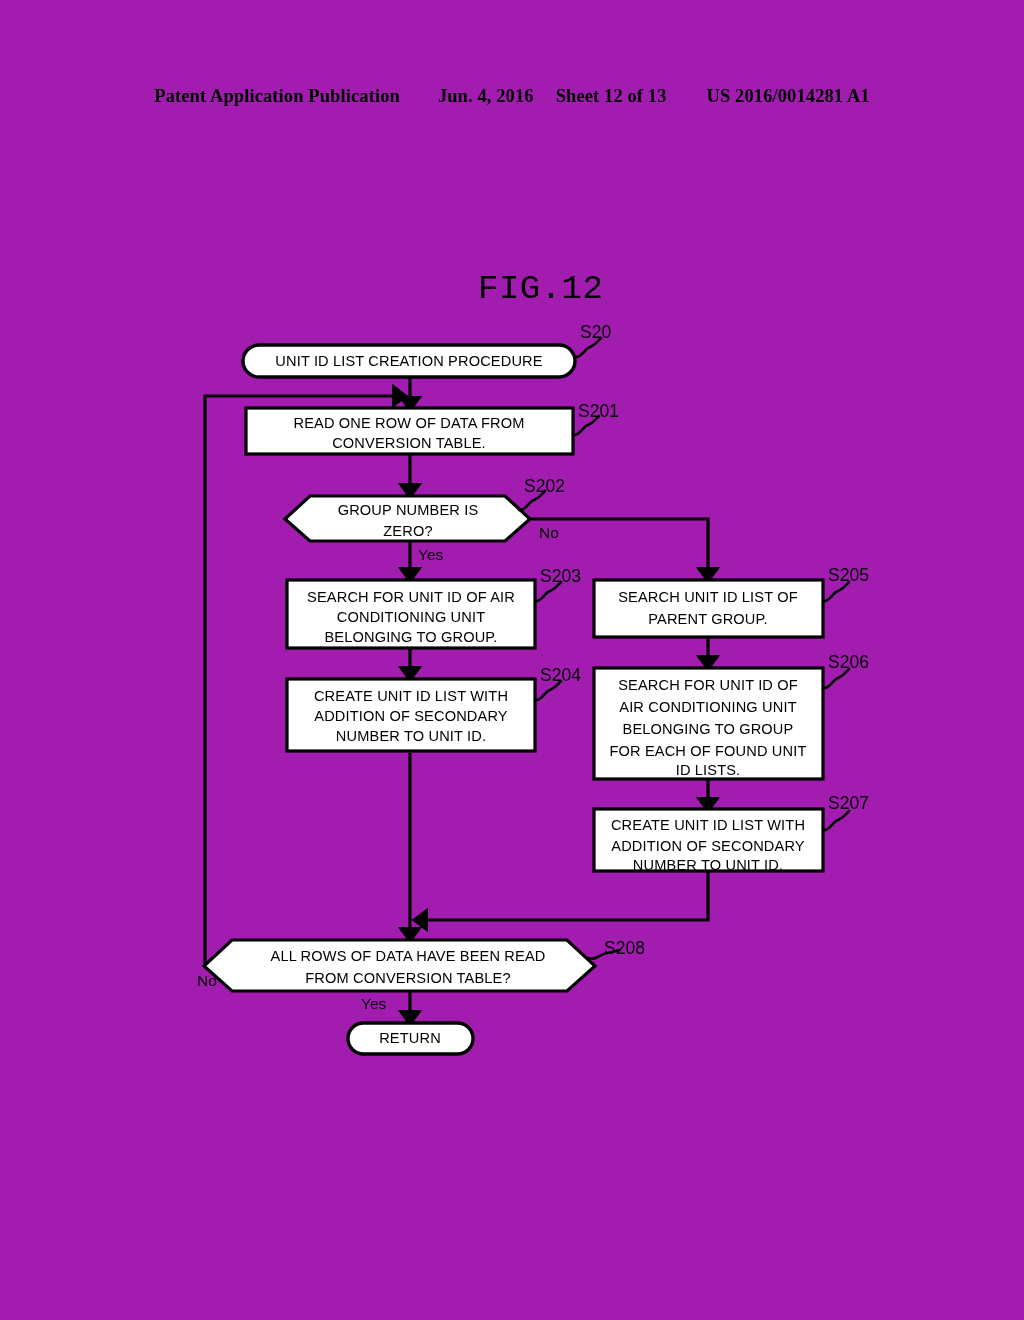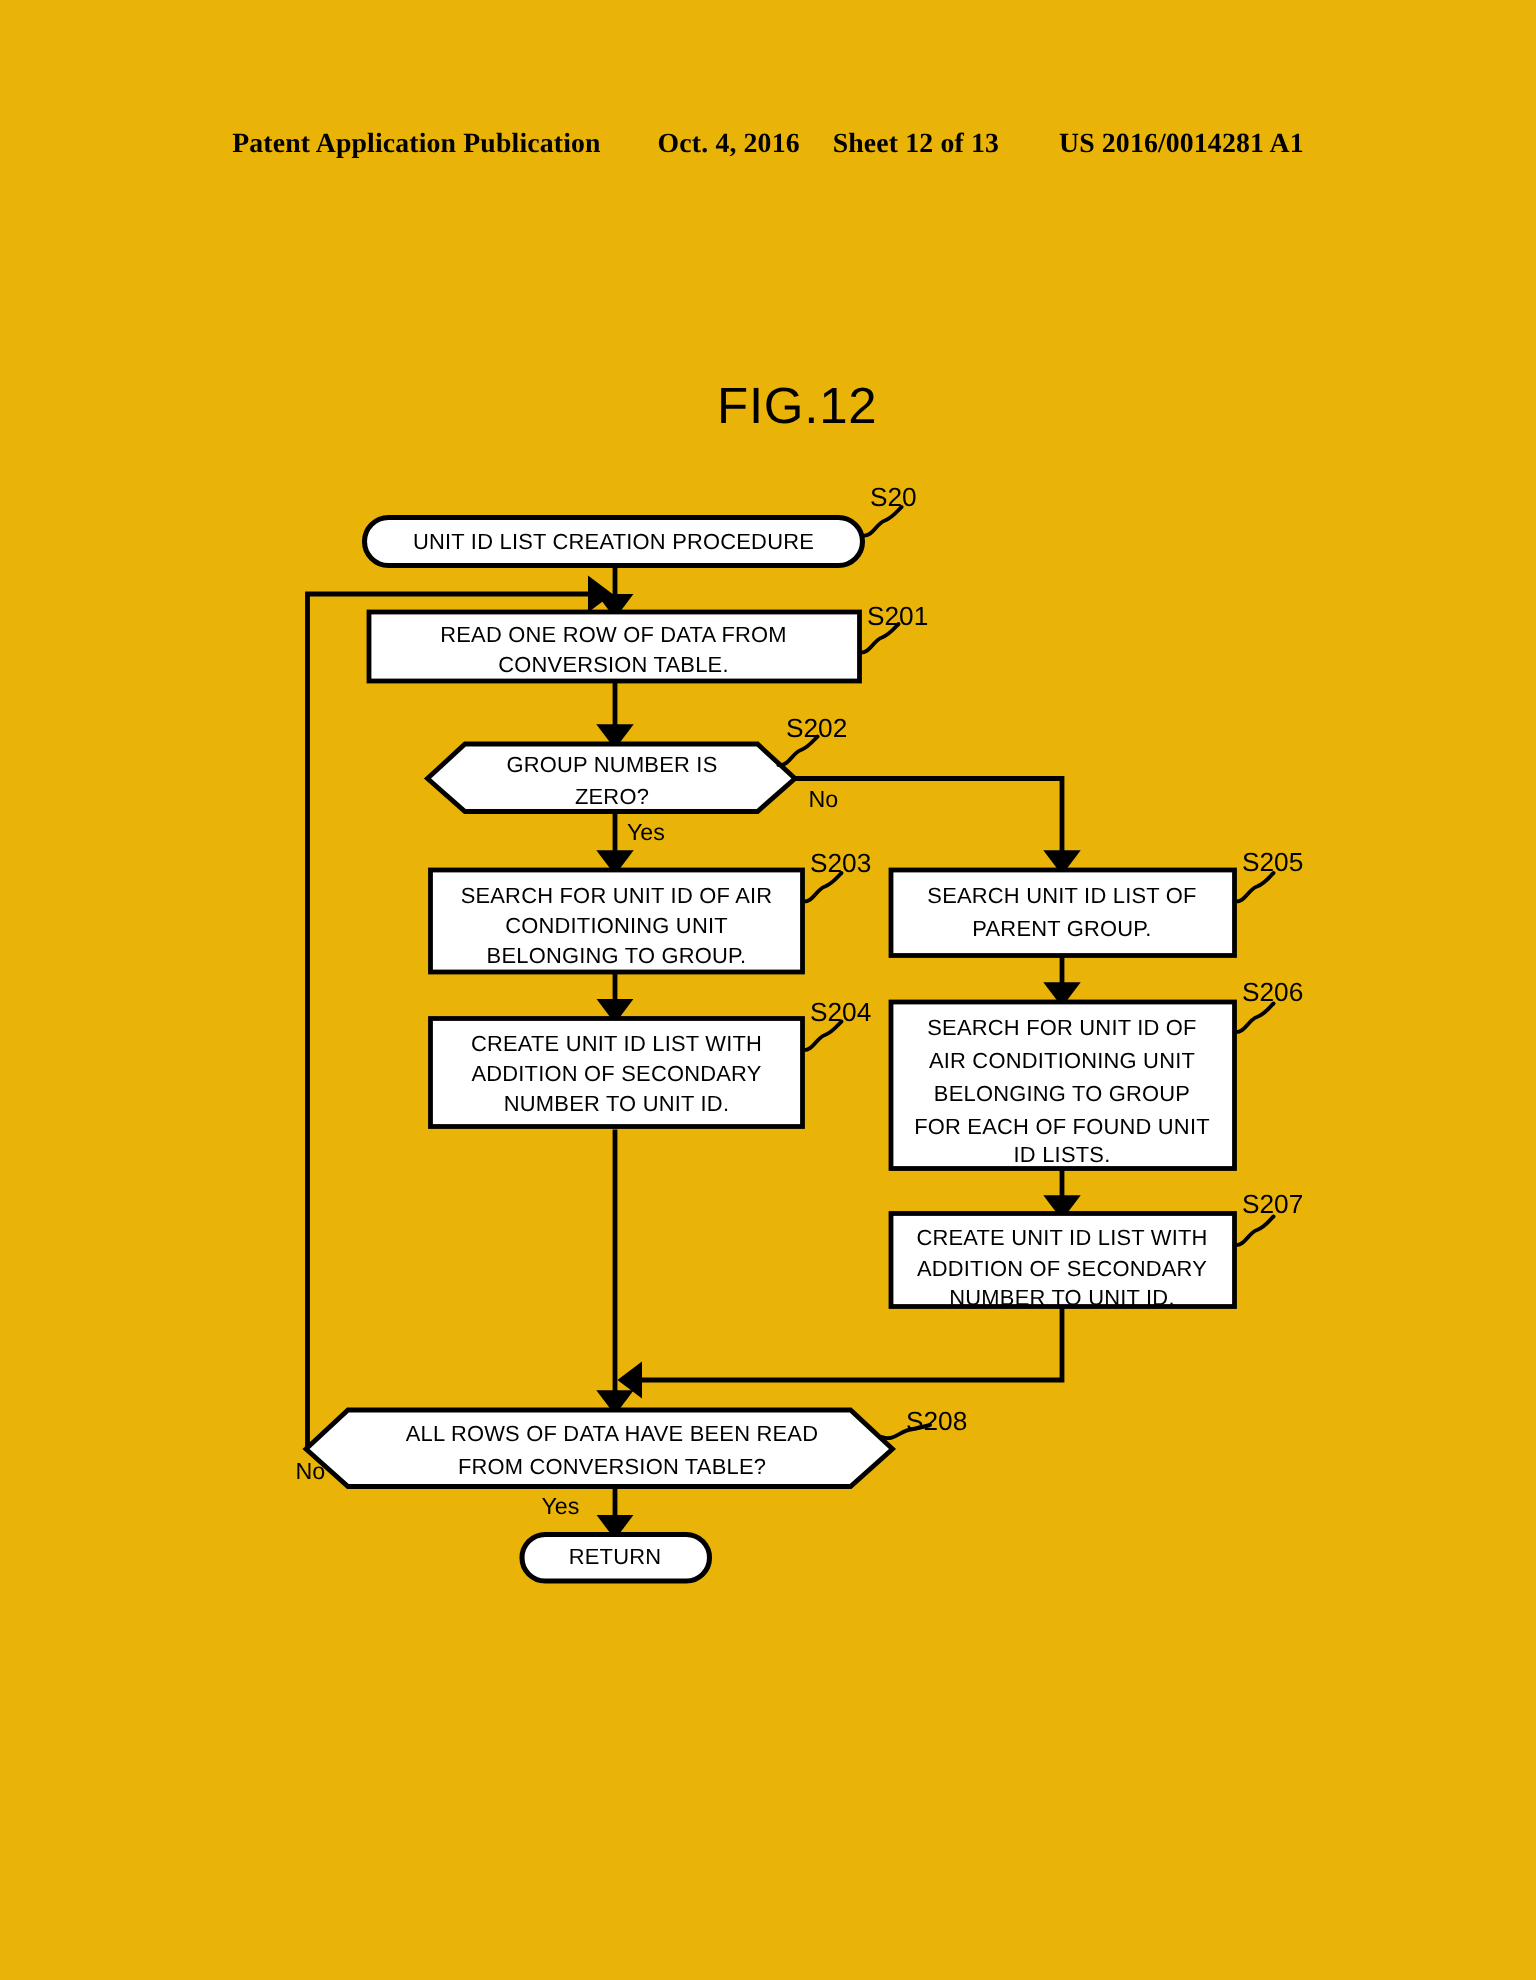--- a/index.html
+++ b/index.html
@@ -12,21 +12,21 @@
     height: 1320px;
     position: relative;
     font-family: "Liberation Sans", sans-serif;
     color: #000000;
     overflow: hidden;
   }
   #page {
     position: relative;
     width: 1024px;
     height: 1320px;
-    background: #eab308;
+    background: #a21caf;
   }
   
   .pub-header {
     position: absolute;
     left: 0;
     top: 86px;
     width: 1024px;
     display: flex;
     justify-content: center;
     align-items: baseline;
@@ -38,22 +38,22 @@
   }
   .pub-header .seg { display: inline-block; }
   .gap-lg { width: 38px; display: inline-block; }
   .gap-md { width: 22px; display: inline-block; }
   .gap-xl { width: 40px; display: inline-block; }
 
   
   .fig-title {
     position: absolute;
     left: 478px;
-    top: 252px;
-    font-family: Liberation Sans, sans-serif;
+    top: 270px;
+    font-family: Liberation Mono, monospace;
     font-size: 34px;
     letter-spacing: 0.5px;
     color: #000;
   }
   #flow {
     position: absolute;
     left: 0;
     top: 0;
     width: 1024px;
     height: 1320px;
@@ -108,21 +108,21 @@
   .arrowhead { fill: #000000; }
 </style>
 </head>
 <body>
 
 <div id="page">
 
   <div class="pub-header">
     <span class="seg">Patent Application Publication</span>
     <span class="gap-lg"></span>
-    <span class="seg">Oct. 4, 2016</span>
+    <span class="seg">Jun. 4, 2016</span>
     <span class="gap-md"></span>
     <span class="seg">Sheet 12 of 13</span>
     <span class="gap-xl"></span>
     <span class="seg">US 2016/0014281 A1</span>
   </div>
 
   <div class="fig-title">FIG.12</div>
 
   <svg id="flow" viewBox="0 0 1024 1320" xmlns="http://www.w3.org/2000/svg">
 

